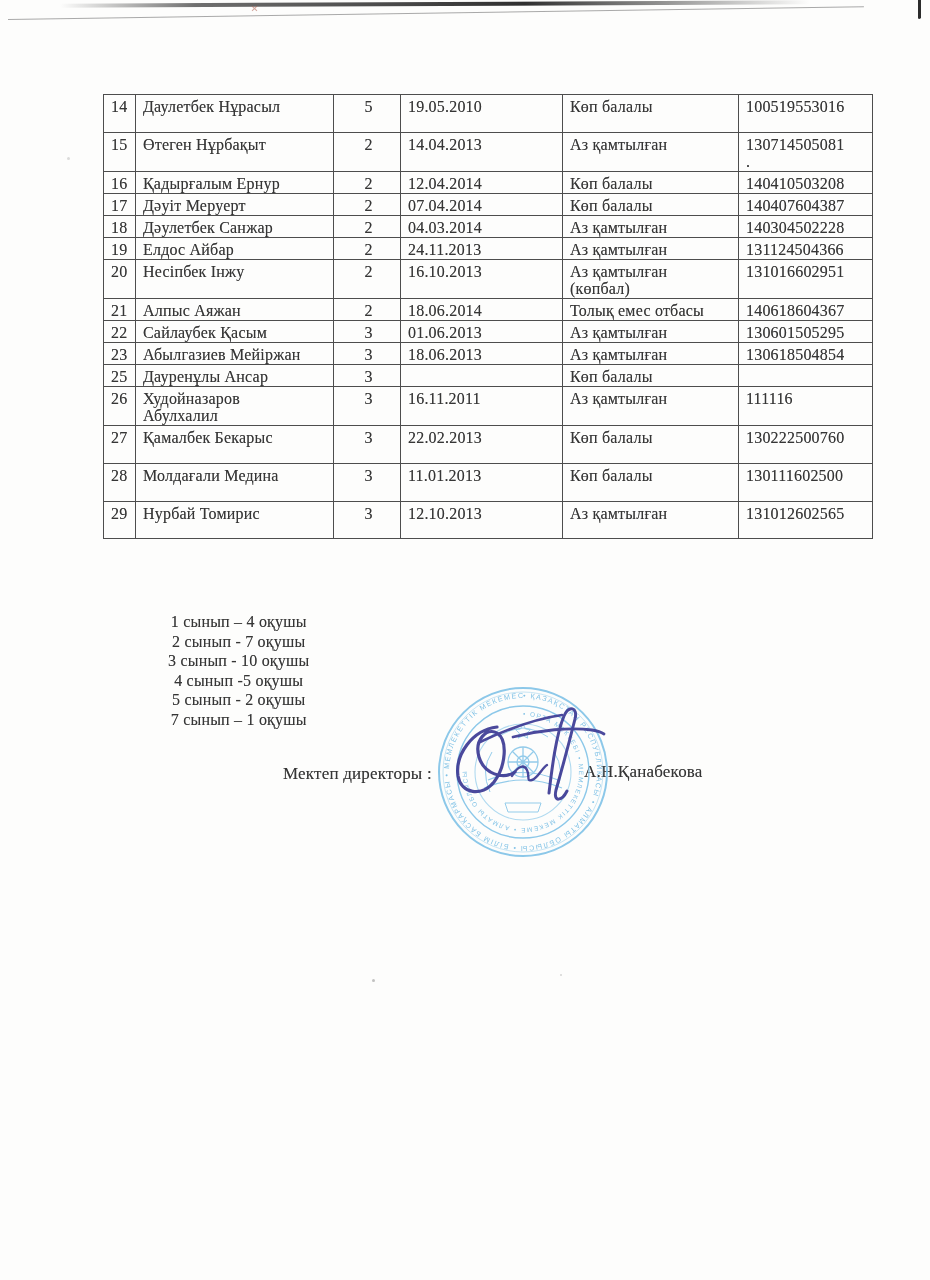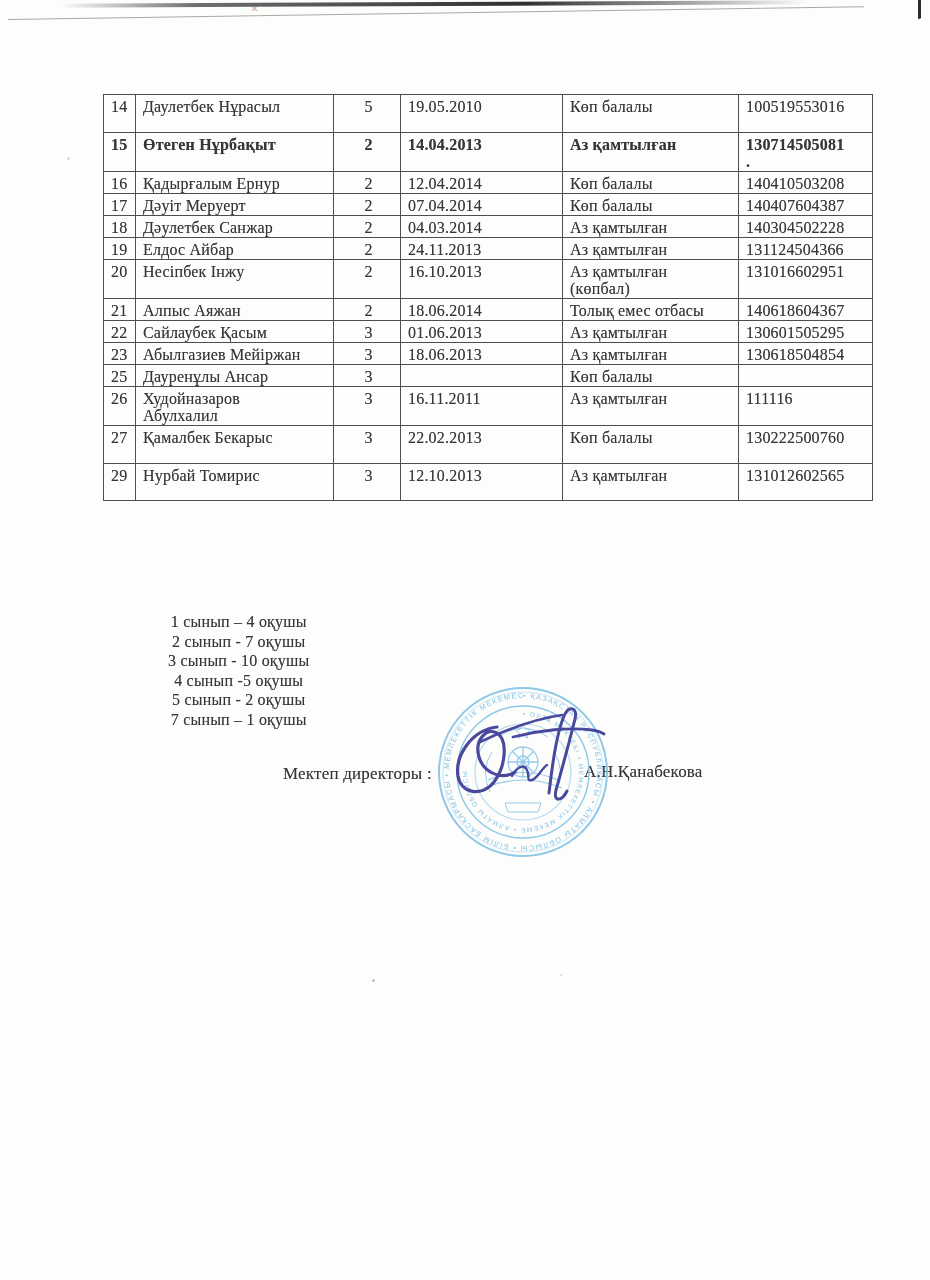--- a/index.html
+++ b/index.html
@@ -104,21 +104,21 @@
     </colgroup>
     <tbody>
         <tr style="height: 38px;">
           <td class="col-no">14</td>
           <td class="col-name">Даулетбек Нұрасыл</td>
           <td class="col-grade">5</td>
           <td class="col-dob">19.05.2010</td>
           <td class="col-category">Көп балалы</td>
           <td class="col-id">100519553016</td>
         </tr>
-        <tr style="height: 38px; font-weight: bold;">
+        <tr style="height: 38px;">
           <td class="col-no">15</td>
           <td class="col-name">Өтеген Нұрбақыт</td>
           <td class="col-grade">2</td>
           <td class="col-dob">14.04.2013</td>
           <td class="col-category">Аз қамтылған</td>
           <td class="col-id">130714505081
 .</td>
         </tr>
         <tr style="height: 22px;">
           <td class="col-no">16</td>
@@ -202,20 +202,28 @@
           <td class="col-category">Аз қамтылған</td>
           <td class="col-id">111116</td>
         </tr>
         <tr style="height: 38px;">
           <td class="col-no">27</td>
           <td class="col-name">Қамалбек Бекарыс</td>
           <td class="col-grade">3</td>
           <td class="col-dob">22.02.2013</td>
           <td class="col-category">Көп балалы</td>
           <td class="col-id">130222500760</td>
+        </tr>
+        <tr style="height: 38px;">
+          <td class="col-no">28</td>
+          <td class="col-name">Молдағали Медина</td>
+          <td class="col-grade">3</td>
+          <td class="col-dob">11.01.2013</td>
+          <td class="col-category">Көп балалы</td>
+          <td class="col-id">130111602500</td>
         </tr>
         <tr style="height: 37px;">
           <td class="col-no">29</td>
           <td class="col-name">Нурбай Томирис</td>
           <td class="col-grade">3</td>
           <td class="col-dob">12.10.2013</td>
           <td class="col-category">Аз қамтылған</td>
           <td class="col-id">131012602565</td>
         </tr>
       </tbody>

